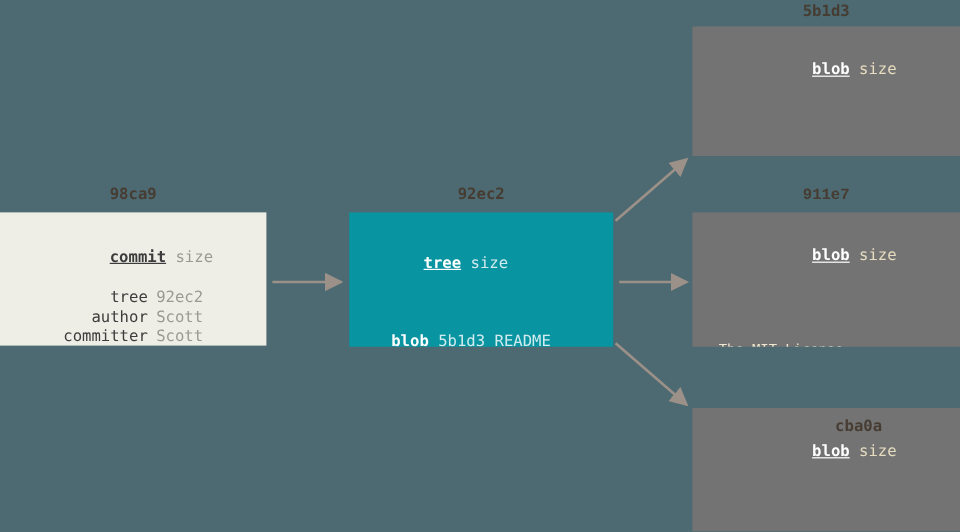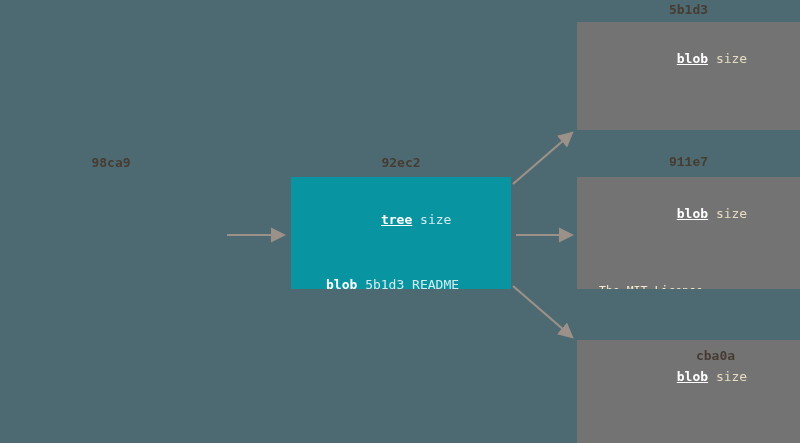--- a/index.html
+++ b/index.html
@@ -135,25 +135,47 @@
 
     <line x1="513" y1="184" x2="572" y2="133" stroke="#9c9188" stroke-width="2.2" marker-end="url(#arrowhead)"></line>
 
     <line x1="516" y1="235" x2="572" y2="235" stroke="#9c9188" stroke-width="2.2" marker-end="url(#arrowhead)"></line>
 
     <line x1="513" y1="286" x2="572" y2="337" stroke="#9c9188" stroke-width="2.2" marker-end="url(#arrowhead)"></line>
   </svg>
 
   <div class="node-title" style="left:0px; top:155px; width:222px;">98ca9</div>
 
+  <div class="box commit" style="left:0px; top:177px; width:222px; height:111px;">
+    <div class="hdr" style="margin-top:12px;">
+      <span class="kw">commit</span><span class="sz"> <span>size</span></span>
+    </div>
+    <table class="kvtable" style="margin-top:1px;">
+      <tbody>
+          <tr>
+        <td class="k">tree</td>
+        <td class="v">92ec2</td>
+      </tr>
+      <tr>
+        <td class="k">author</td>
+        <td class="v">Scott</td>
+      </tr>
+      <tr>
+        <td class="k">committer</td>
+        <td class="v">Scott</td>
+      </tr>
+    </tbody>
+      </table>
+
+  </div>
 
   <div class="node-title" style="left:291px; top:155px; width:220px;">92ec2</div>
 
   <div class="box tree" style="left:291px; top:177px; width:220px; height:112px;">
-    <div class="hdr" style="margin-top:17px; text-align:left; padding-left:43px;">
+    <div class="hdr" style="margin-top:17px; text-align:left; padding-left:15px;">
       <span class="kw">tree</span><span class="sz"> <span>size</span></span>
     </div>
     <div class="tree-entries" style="padding-left:35px;">
       <div><span class="type">blob</span> <span>5b1d3</span> <span>README</span></div>
       
       
     </div>
   </div>
 
   <div class="node-title" style="left:577px; top:2px; width:223px;">5b1d3</div>

